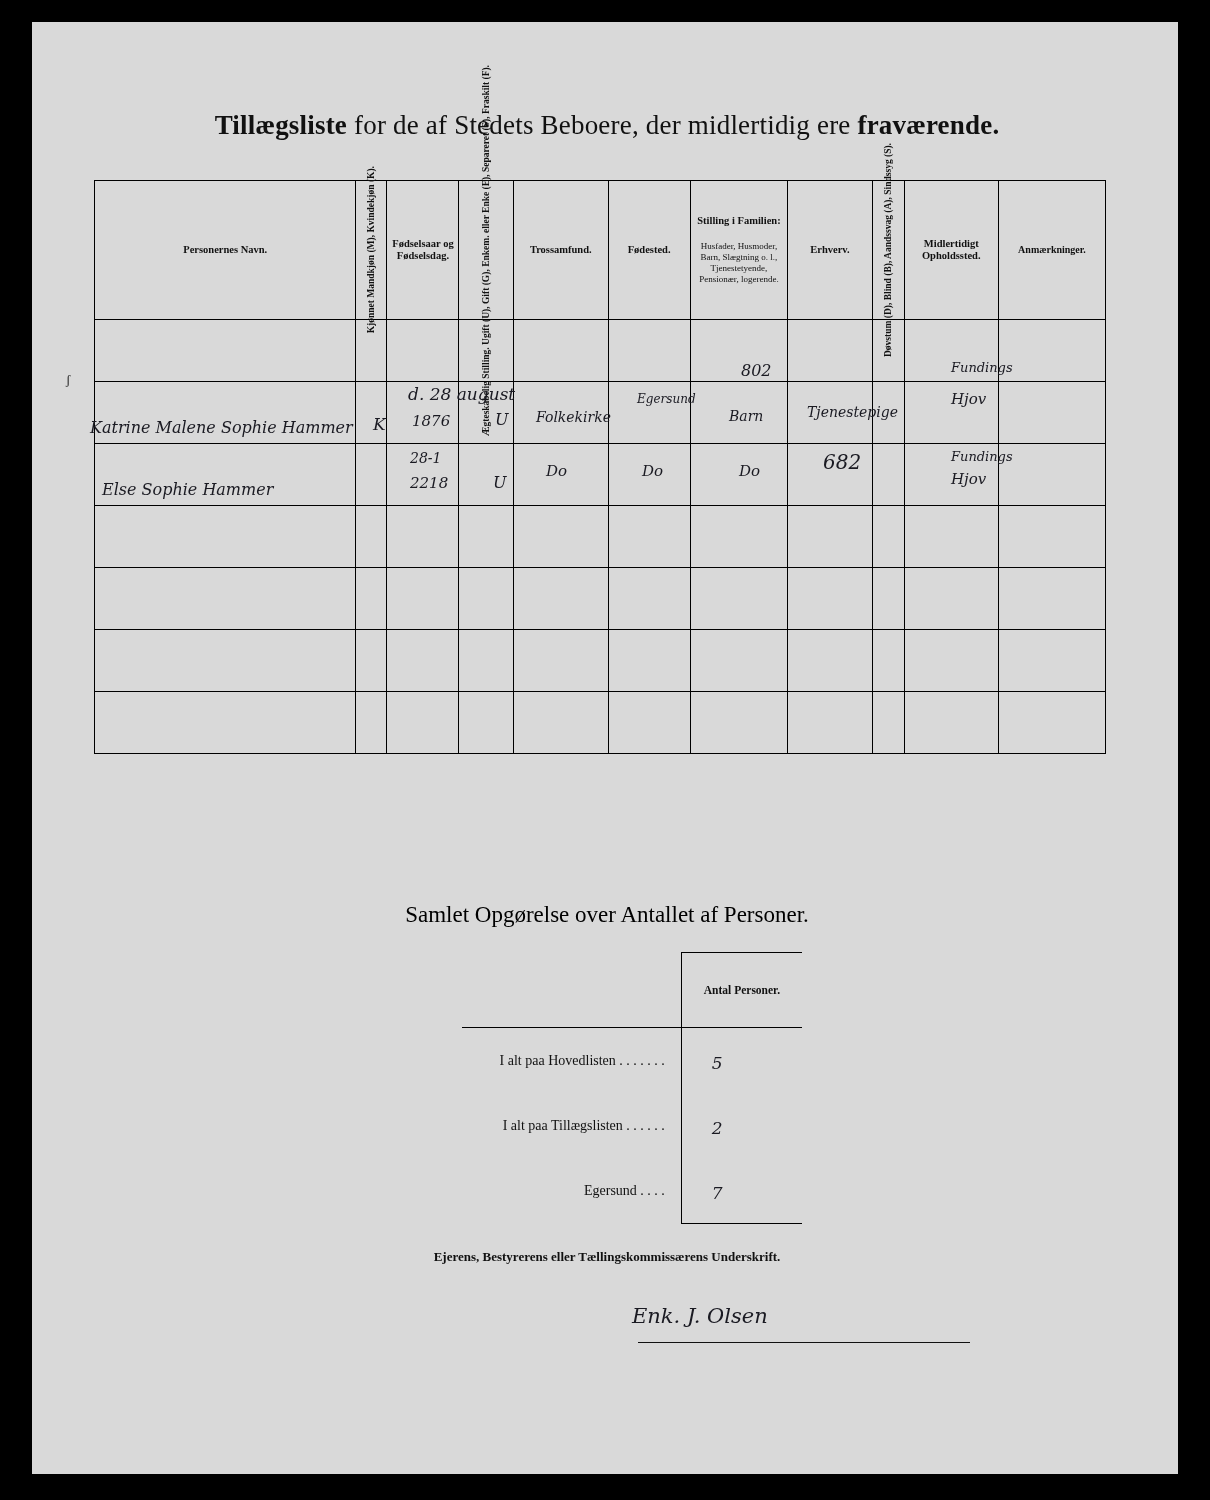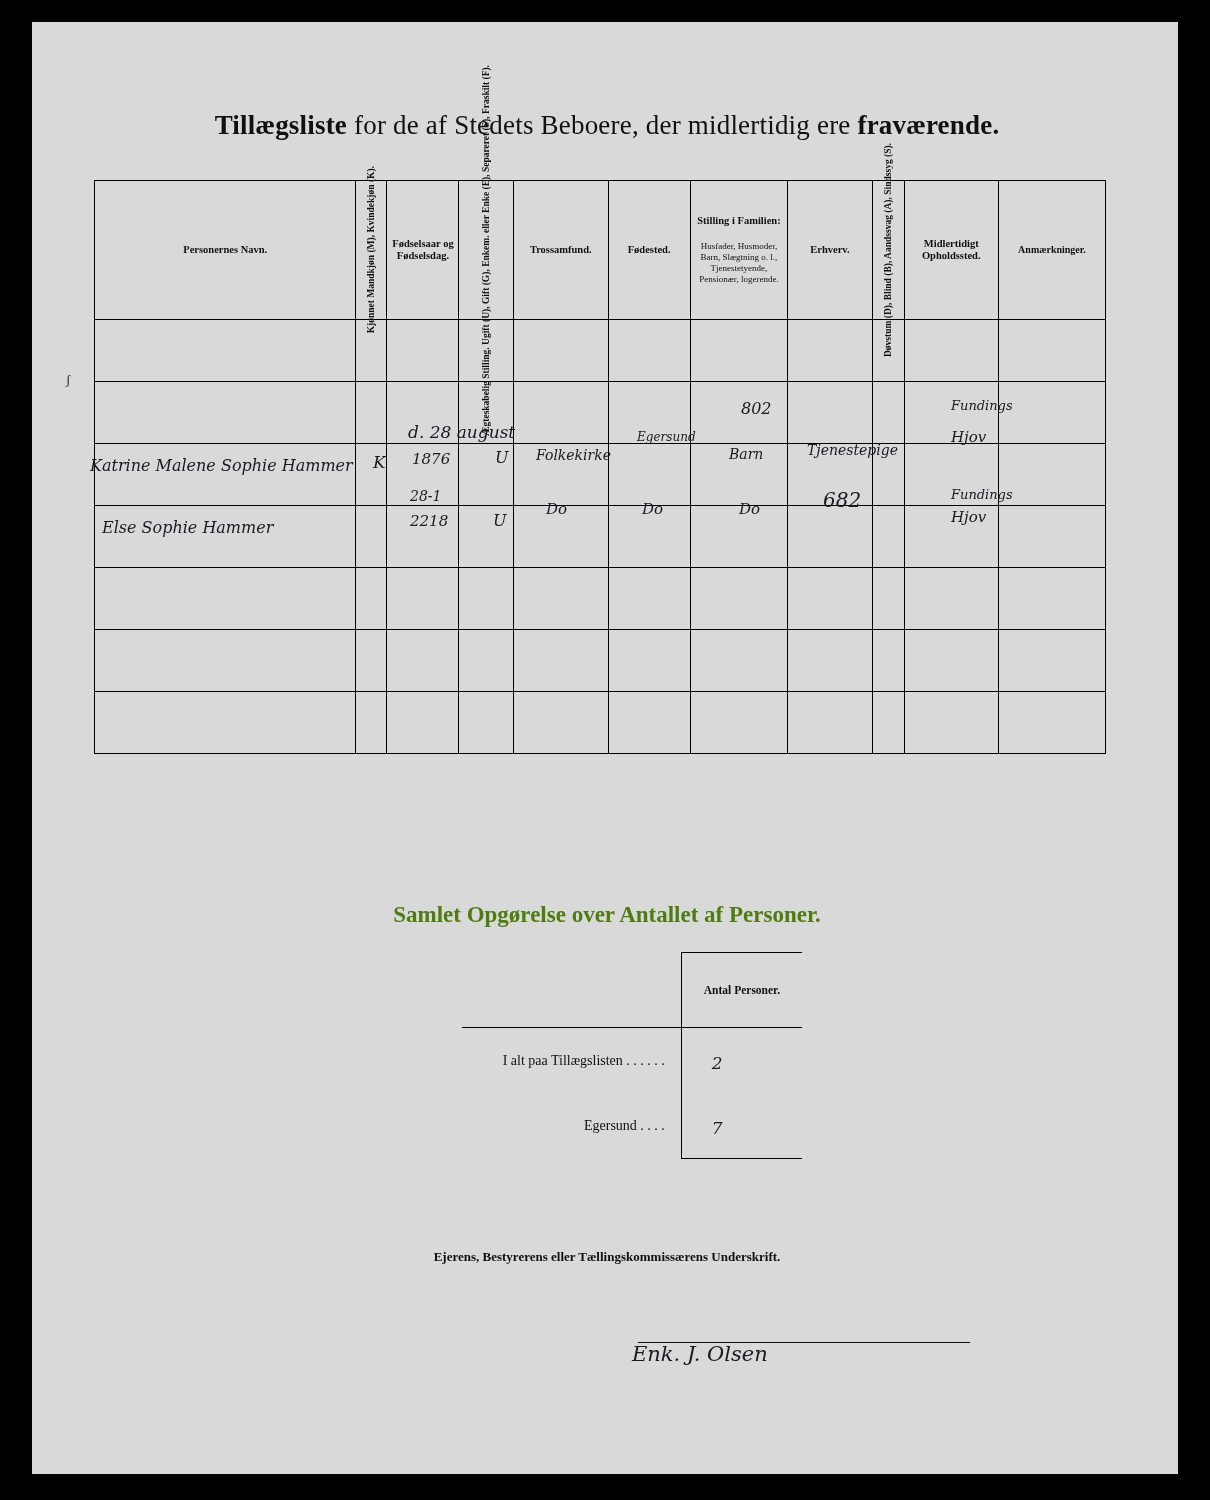--- a/index.html
+++ b/index.html
@@ -19,25 +19,25 @@
   .maintable tbody td{height:61px;}
   .vert{writing-mode:vertical-rl;transform:rotate(180deg);white-space:nowrap;
         font-size:9.5px;line-height:1.12;display:inline-block;text-align:center;font-weight:bold;}
   .hdrbox{display:flex;align-items:center;justify-content:center;height:134px;}
   .small{font-size:9px;font-weight:normal;line-height:1.25;}
   .hdr-stilling{font-size:10.5px;font-weight:bold;line-height:1.2;padding:0 4px;}
   .hdr-stilling .sub{font-weight:normal;font-size:9px;line-height:1.22;display:block;margin-top:14px;}
 
   
   .hand{position:absolute;font-family:"DejaVu Serif",serif;font-style:italic;color:#15151c;
-        white-space:nowrap;transform-origin:left center;margin-top:38px;}
+        white-space:nowrap;transform-origin:left center;}
   .ink{color:#1a1a22;}
 
   .sub-title{position:absolute;left:60px;top:880px;width:1030px;text-align:center;
-     font-size:23px;font-weight:bold;color:#4d7c0f;font-family:"Liberation Serif",serif;}
+     font-size:23px;font-weight:normal;color:#000000;font-family:"Liberation Serif",serif;}
 
   .sumwrap{position:absolute;left:430px;top:930px;width:340px;}
   .sumtable{border-collapse:collapse;font-size:13.5px;color:#111;}
   .sumtable td{padding:16px;vertical-align:middle;}
   .sum-hdr{width:104px;text-align:center;font-size:11.5px;font-weight:bold;line-height:1.25;
            border-bottom:1px solid #000;border-left:1px solid #000;height:42px;}
   .sum-hdr-left{width:230px;border-bottom:1px solid #000;height:42px;}
   .sum-topline{border-top:1px solid #000;}
   .sum-label{text-align:right;padding-right:12px;height:33px;font-size:14px;}
   .sum-val{border-left:1px solid #000;height:33px;}
@@ -231,20 +231,26 @@
     <div class="sub-title">Samlet Opgørelse over Antallet af Personer.</div>
 
     <div class="sumwrap">
       <table class="sumtable">
         <tbody>
             <tr>
           <td class="sum-hdr-left"></td>
           <td class="sum-hdr sum-topline">Antal Personer.</td>
         </tr>
         <tr>
+          <td class="sum-label">I alt paa Hovedlisten . . . . . . .</td>
+          <td class="sum-val">
+            <span class="hand ink" style="position:relative;left:14px;top:2px;font-size:17px;">5</span>
+          </td>
+        </tr>
+        <tr>
           <td class="sum-label">I alt paa Tillægslisten . . . . . .</td>
           <td class="sum-val">
             <span class="hand ink" style="position:relative;left:14px;top:2px;font-size:17px;">2</span>
           </td>
         </tr>
         <tr class="sum-last">
           <td class="sum-label">Egersund . . . .</td>
           <td class="sum-val">
             <span class="hand ink" style="position:relative;left:14px;top:2px;font-size:17px;">7</span>
           </td>

